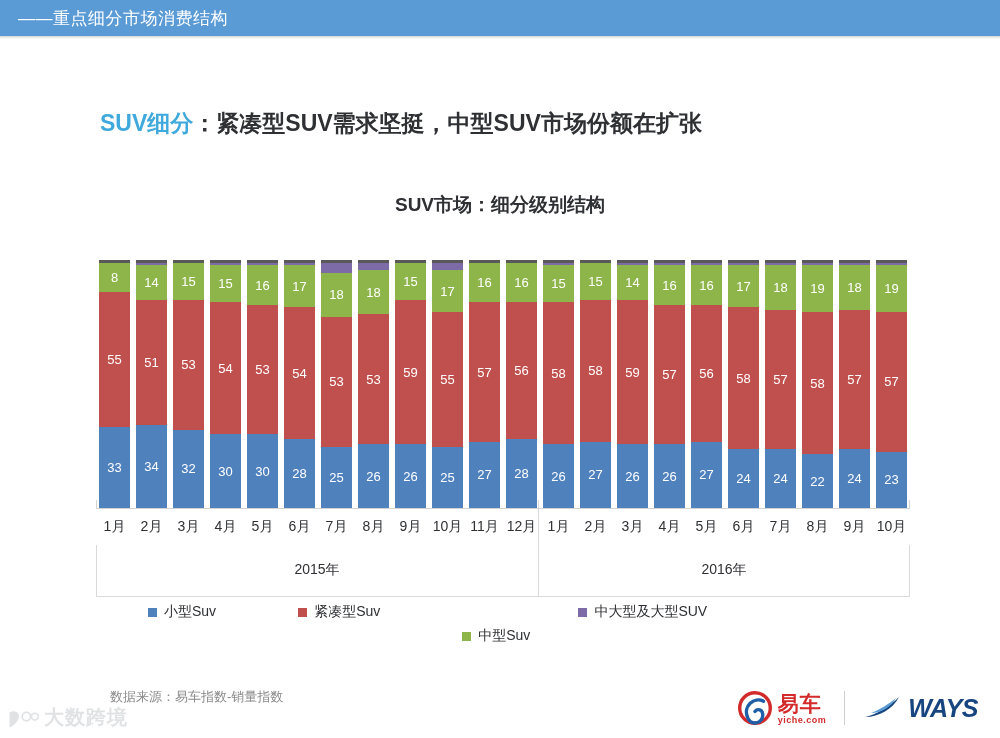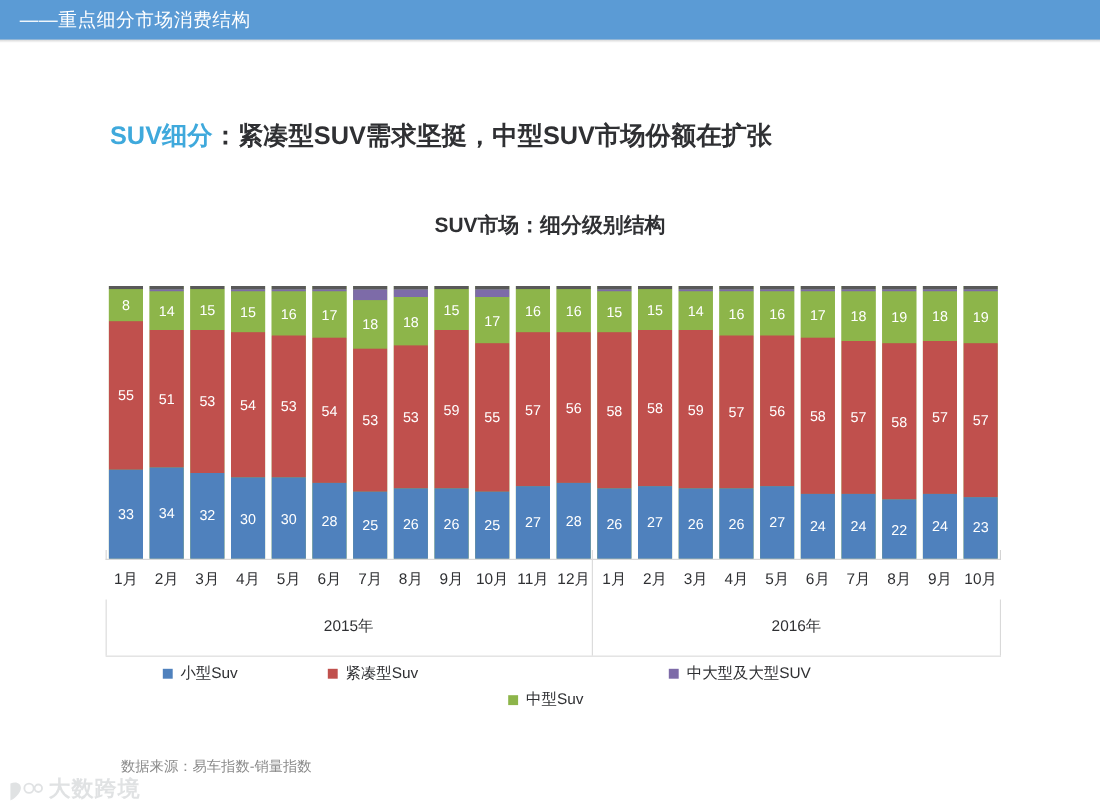--- a/index.html
+++ b/index.html
@@ -109,21 +109,21 @@
 
   
   .legend {
     position: absolute; left: 96px; top: 600px; width: 814px; height: 24px;
     display: flex; align-items: center;
   }
   .legend-item { display: flex; align-items: center; white-space: nowrap; }
   .legend-item.i0 { margin-left: 52px; }
   .legend-item.i1 { margin-left: 82px; }
   .legend-item.i2 { margin-left: 82px; margin-top: 48px; }
-  .legend-item.i3 { margin-left: 78px; }
+  .legend-item.i3 { margin-left: 48px; }
   .legend-swatch {
     width: 9px; height: 9px; margin-right: 7px; display: inline-block;
   }
   .legend-label { font-size: 14px; color: #2f3033; }
 
   
   .source-note {
     position: absolute; left: 110px; top: 688px;
     font-size: 13px; color: #8a8a8a; white-space: nowrap;
   }
@@ -520,20 +520,40 @@
         <span class="legend-label">中型Suv</span>
       </div>
       <div class="legend-item i3">
         <span class="legend-swatch" style="background: rgb(125, 107, 168);"></span>
         <span class="legend-label">中大型及大型SUV</span>
       </div>
     </div>
 
   <div class="source-note">数据来源：易车指数-销量指数</div>
 
+  <div class="footer-logos">
+    <div class="logo-yiche">
+      <svg class="yiche-mark" viewBox="0 0 40 40">
+        <circle cx="20" cy="20" r="18" fill="none" stroke="#d32b2b" stroke-width="4"></circle>
+        <path d="M30 12 A14 14 0 0 0 11 30 A9 9 0 0 0 29 27 A5 5 0 0 0 20 24" fill="none" stroke="#1f5fa8" stroke-width="4" stroke-linecap="round"></path>
+      </svg>
+      <div class="yiche-text">
+        <span class="yiche-cn">易车</span>
+        <span class="yiche-com">yiche.com</span>
+      </div>
+    </div>
+    <div class="logo-divider"></div>
+    <div class="logo-ways">
+      <svg class="ways-mark" viewBox="0 0 40 26">
+        <path d="M2 22 C12 20 26 12 36 2 C30 14 16 22 2 22 Z" fill="#17457f"></path>
+        <path d="M8 18 C16 15 26 9 33 3 C28 12 18 18 8 18 Z" fill="#5b9bd5"></path>
+      </svg>
+      <span class="ways-text">WAYS</span>
+    </div>
+  </div>
 
   <div class="watermark">
     <svg class="wm-mark" viewBox="0 0 40 26">
       <path d="M4 4 C12 0 18 6 14 13 C10 20 4 22 4 22 Z" fill="#9aa0a6"></path>
       <circle cx="24" cy="9" r="5" fill="none" stroke="#9aa0a6" stroke-width="2"></circle>
       <circle cx="34" cy="9" r="4" fill="none" stroke="#9aa0a6" stroke-width="2"></circle>
     </svg>
     <span class="wm-text">大数跨境</span>
   </div>
 

